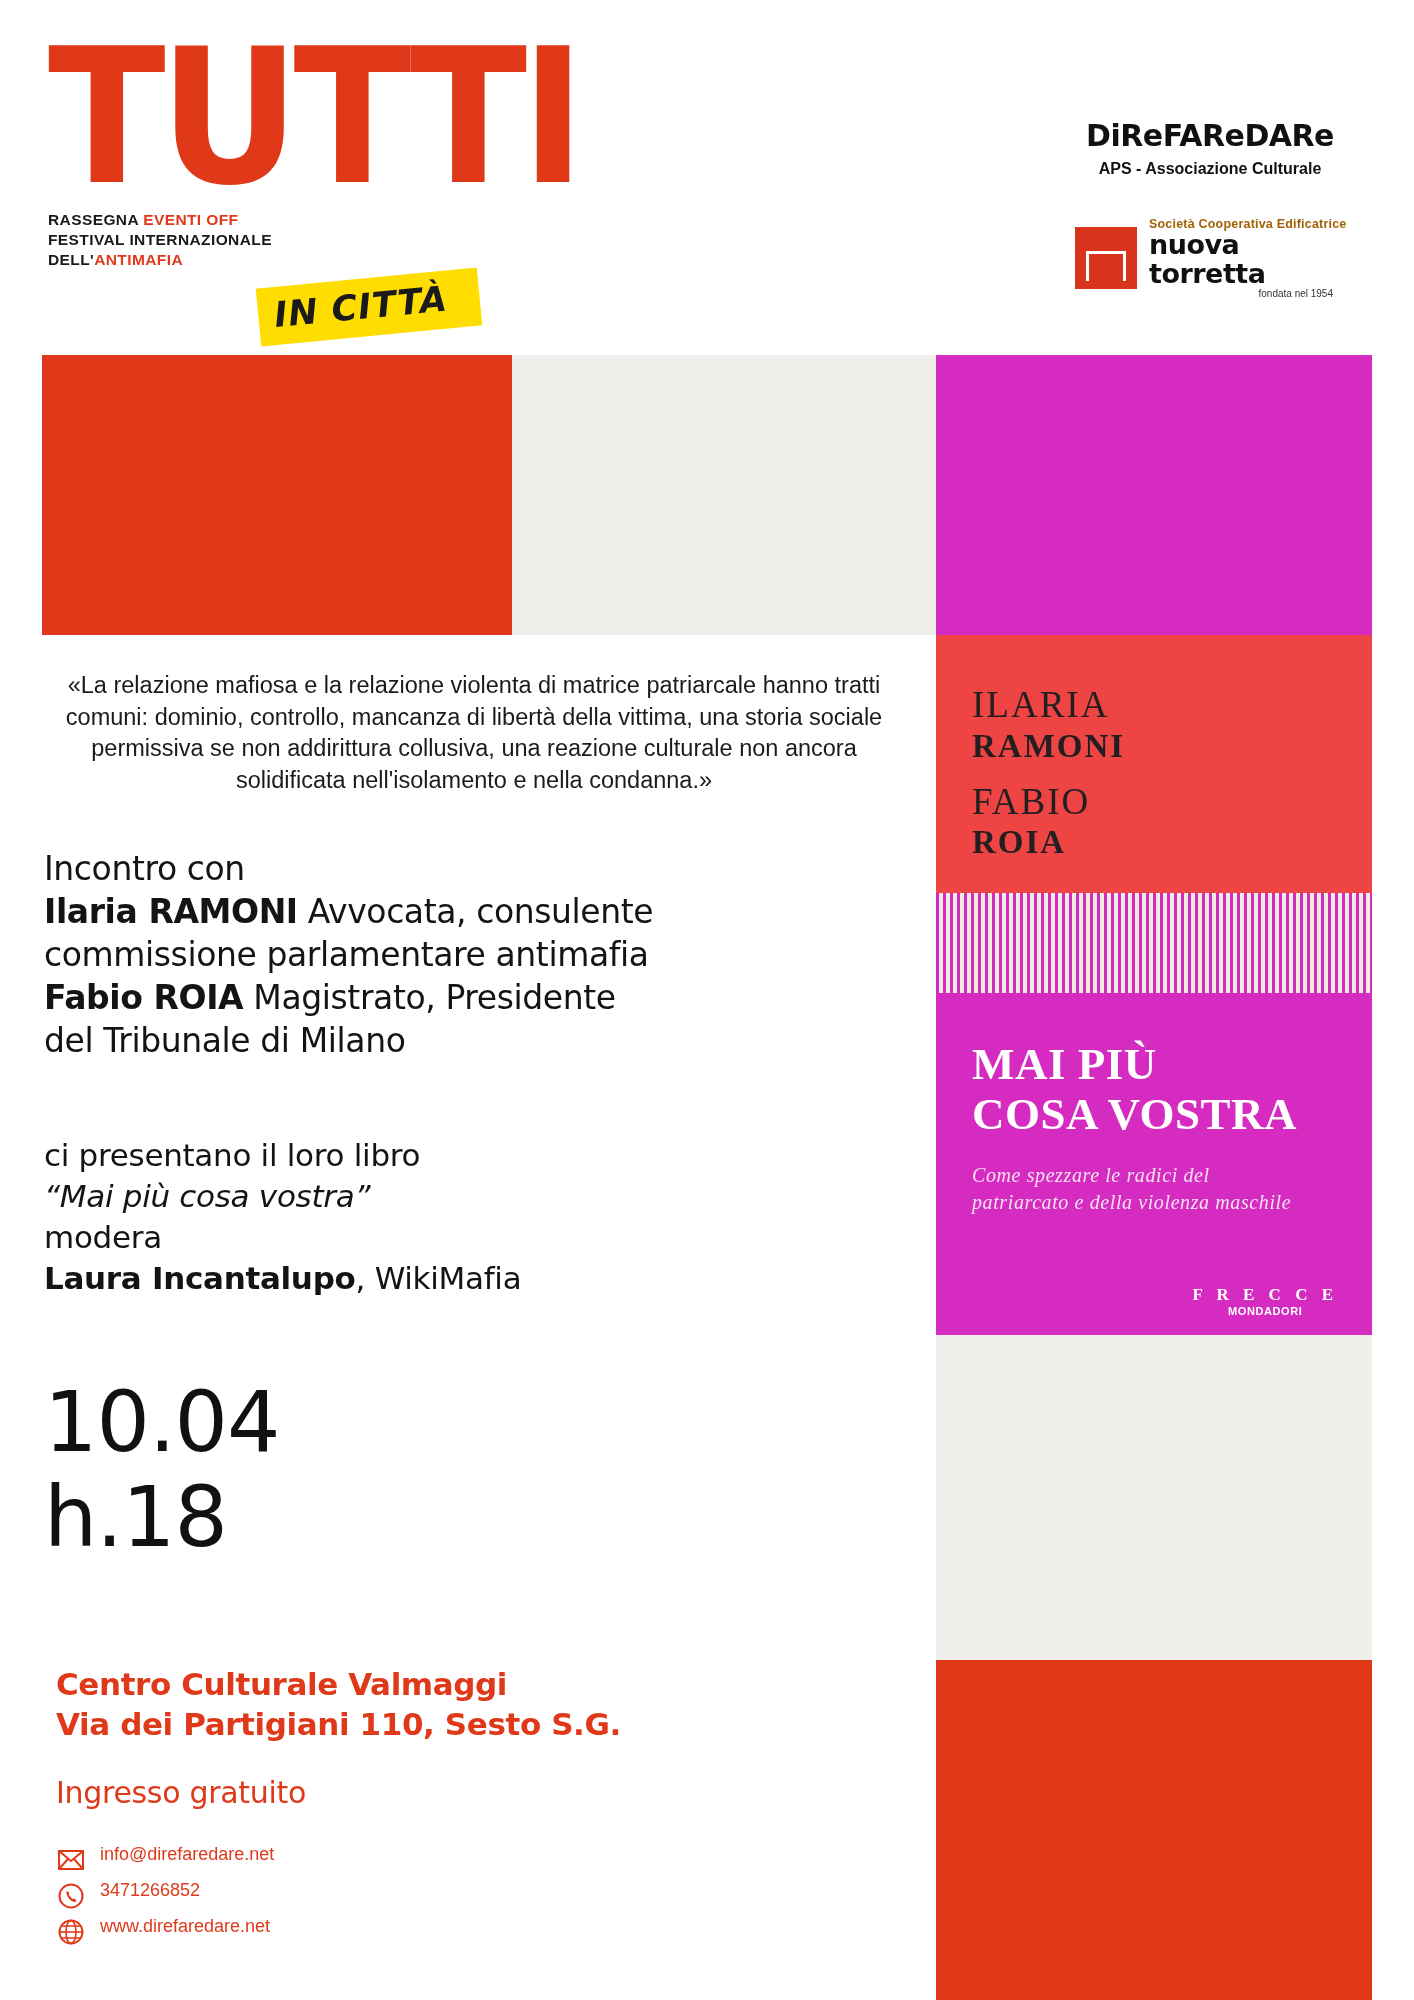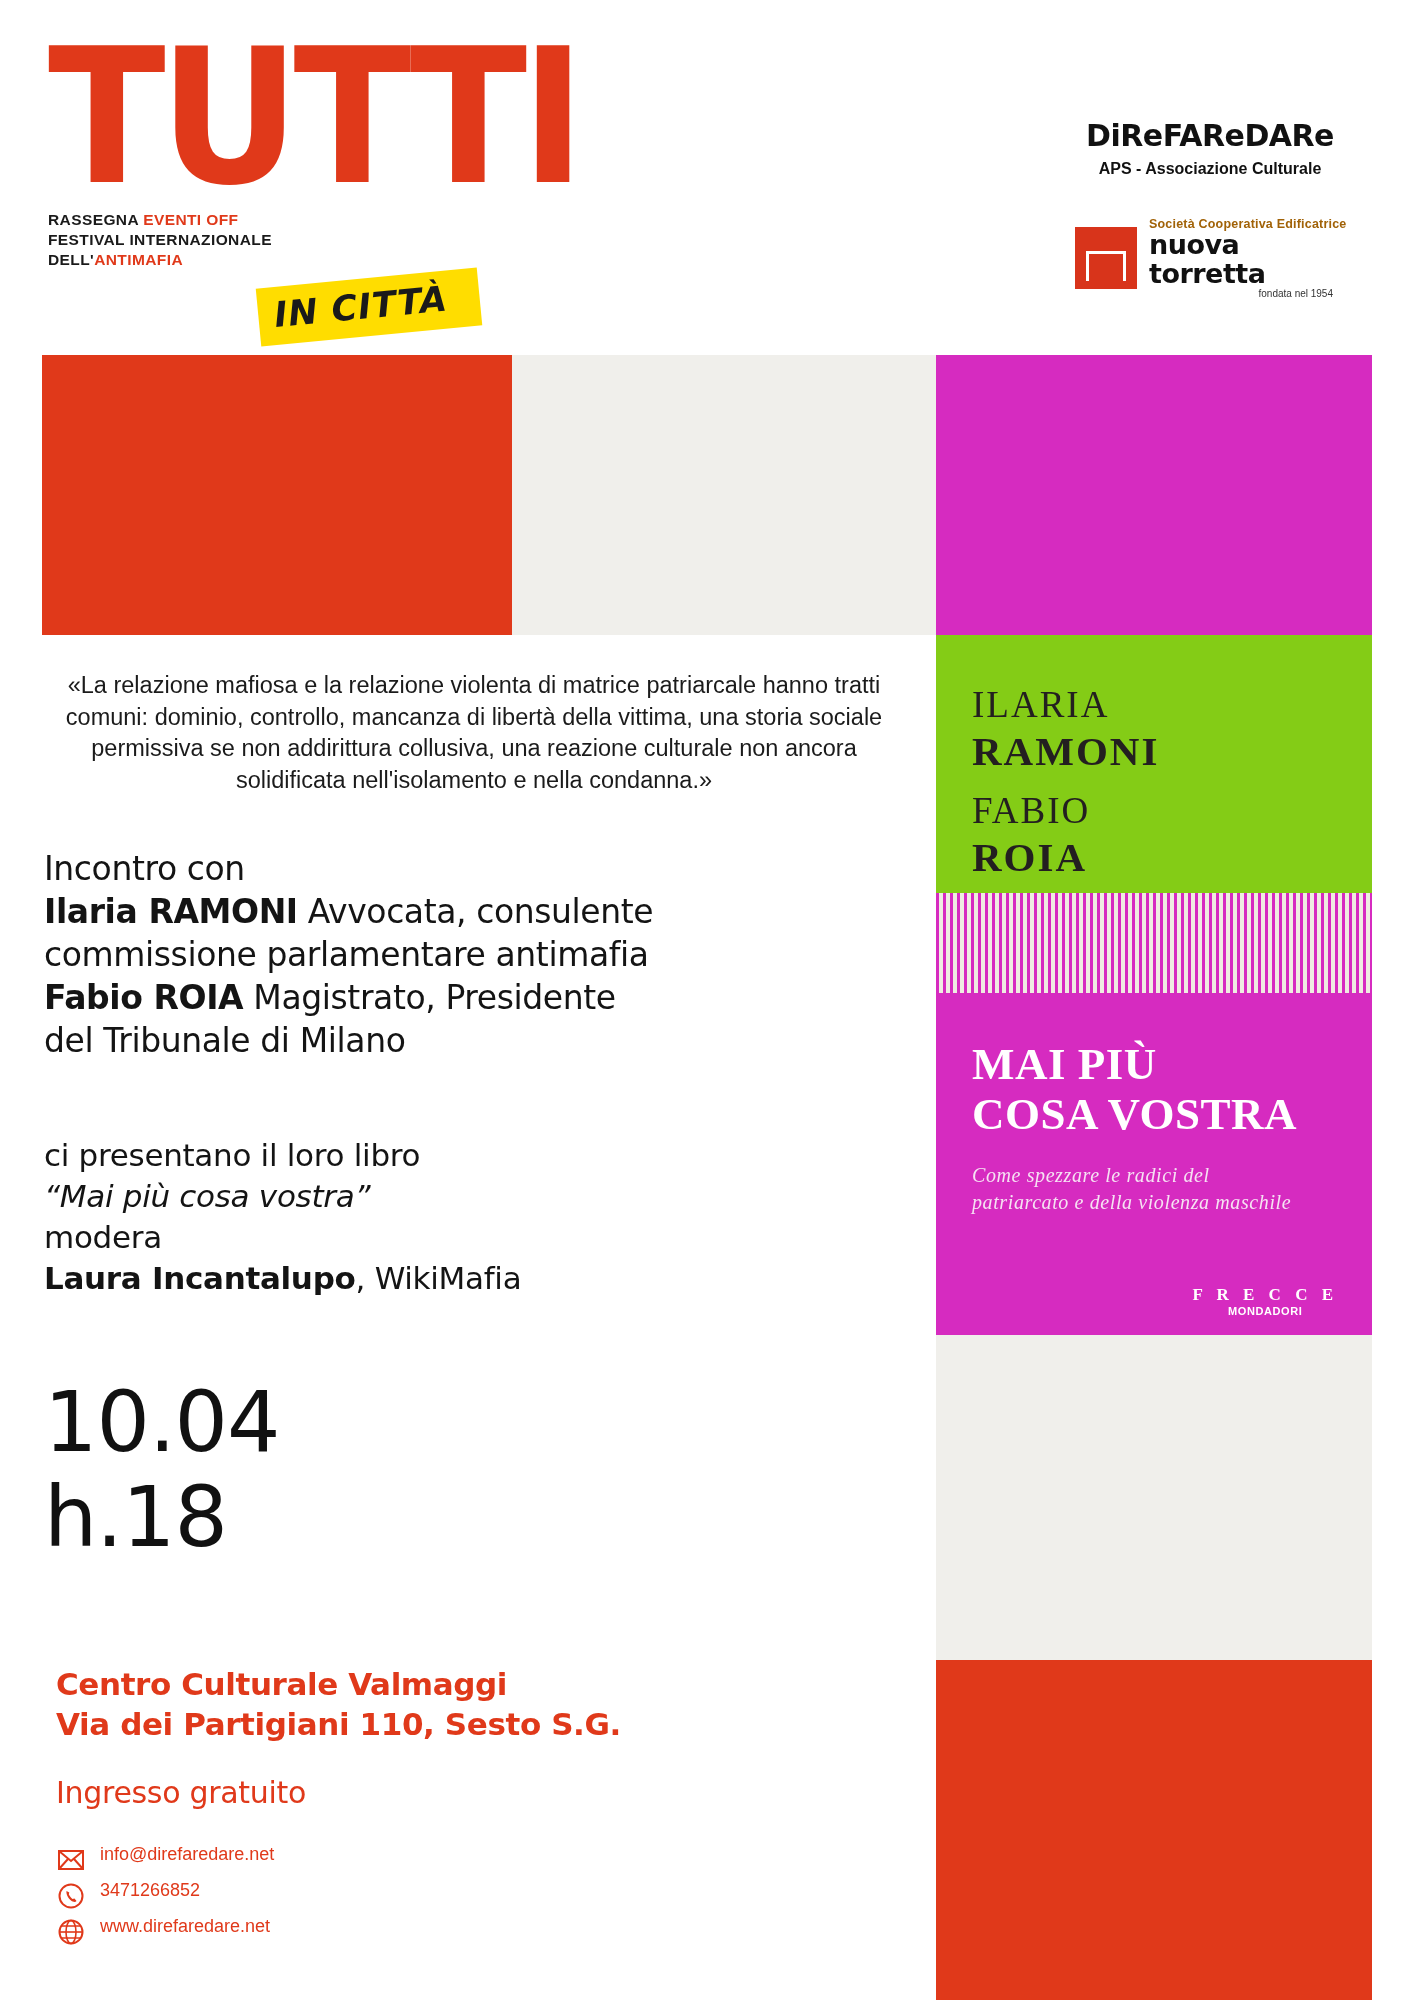--- a/index.html
+++ b/index.html
@@ -157,31 +157,31 @@
     left: 936px; top: 355px;
     width: 436px; height: 280px;
     background: #d62bc0;
   }
 
   
   .cover {
     position: absolute;
     left: 936px; top: 635px;
     width: 436px; height: 700px;
-    background: #84cc16;
+    background: #ef4444;
     overflow: hidden;
   }
   .cover-authors {
     padding: 48px 0 0 36px;
     font-family: "Liberation Serif", serif;
     color: #231f20;
   }
   .ca-line { letter-spacing: 2px; line-height: 1.18; }
   .ca-thin { font-size: 37px; }
-  .ca-bold { font-size: 41px; font-weight: bold; }
+  .ca-bold { font-size: 33px; font-weight: bold; }
   .cover-wave {
     position: absolute;
     left: 0; top: 258px;
     width: 436px; height: 108px;
     background:
       repeating-linear-gradient(90deg,
         #d62bc0 0 3px, #efece2 3px 7px);
     mask-image: radial-gradient(#000 60%, #000 60%);
   }
   .cover-magenta {

